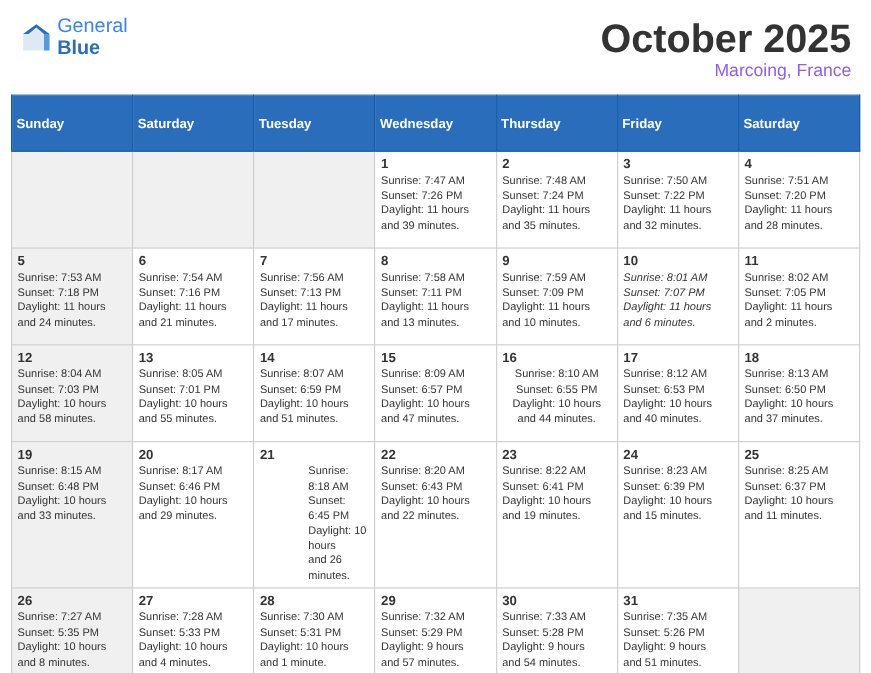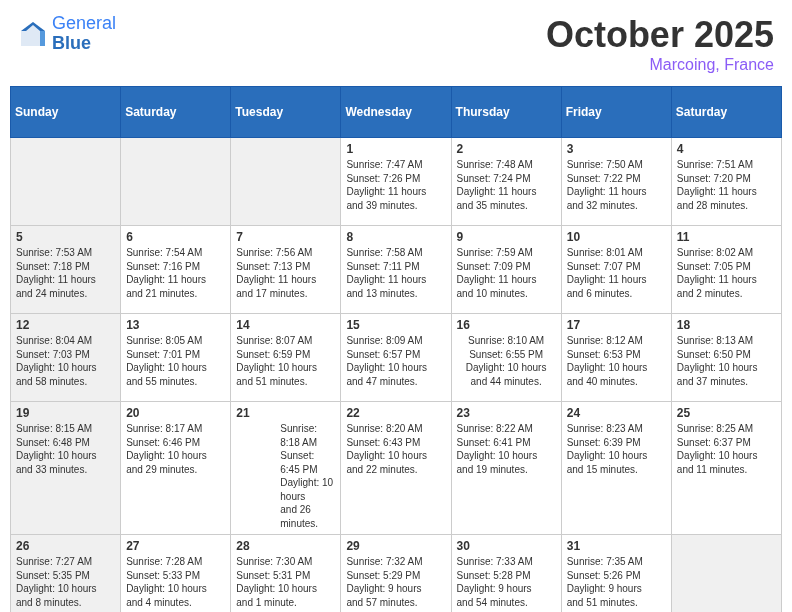--- a/index.html
+++ b/index.html
@@ -191,21 +191,21 @@
         </td>
         <td>
           <div class="day-num">9</div>
           <div class="cell-text" style="white-space: pre-line;">Sunrise: 7:59 AM
 Sunset: 7:09 PM
 Daylight: 11 hours
 and 10 minutes.</div>
         </td>
         <td>
           <div class="day-num">10</div>
-          <div class="cell-text" style="white-space: pre-line;">Sunrise: 8:01 AM
+          <div class="cell-text" style="white-space: pre-line; font-style: italic;">Sunrise: 8:01 AM
 Sunset: 7:07 PM
 Daylight: 11 hours
 and 6 minutes.</div>
         </td>
         <td>
           <div class="day-num">11</div>
           <div class="cell-text" style="white-space: pre-line;">Sunrise: 8:02 AM
 Sunset: 7:05 PM
 Daylight: 11 hours
 and 2 minutes.</div>

